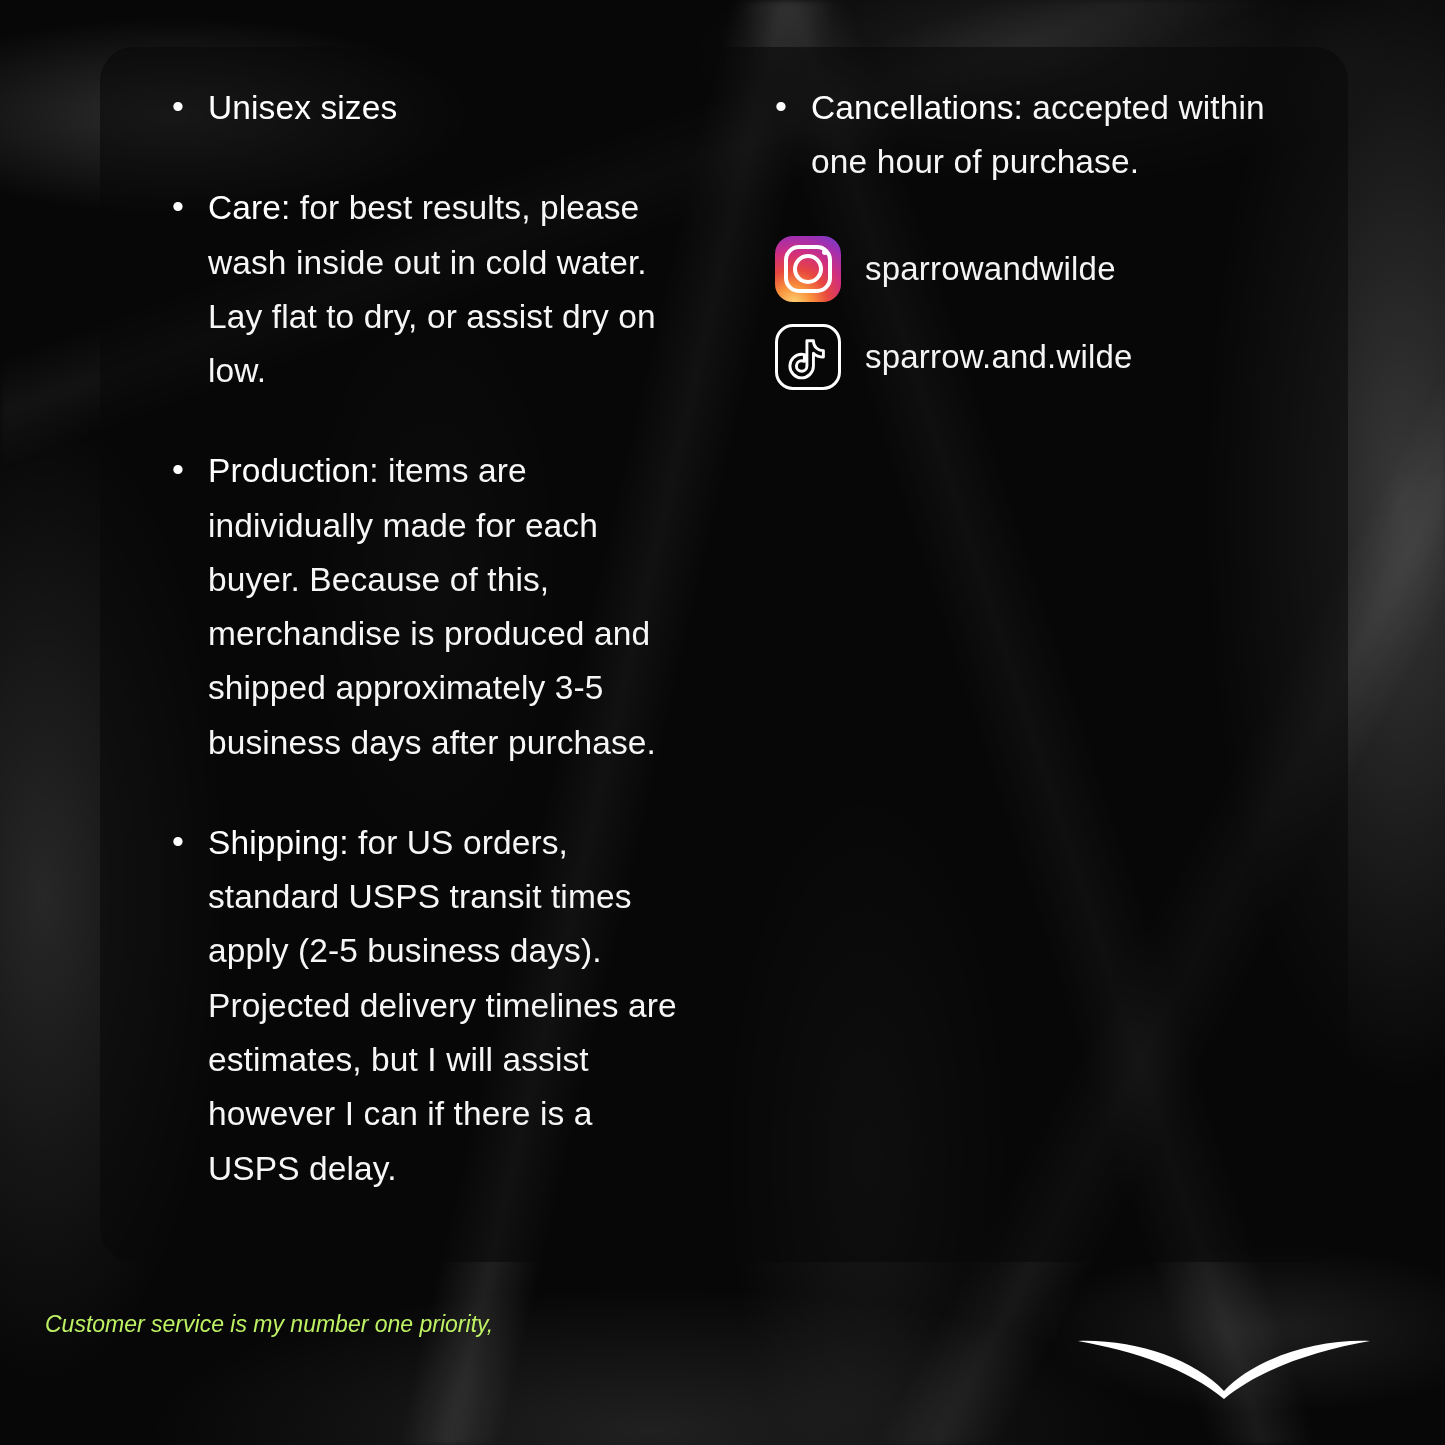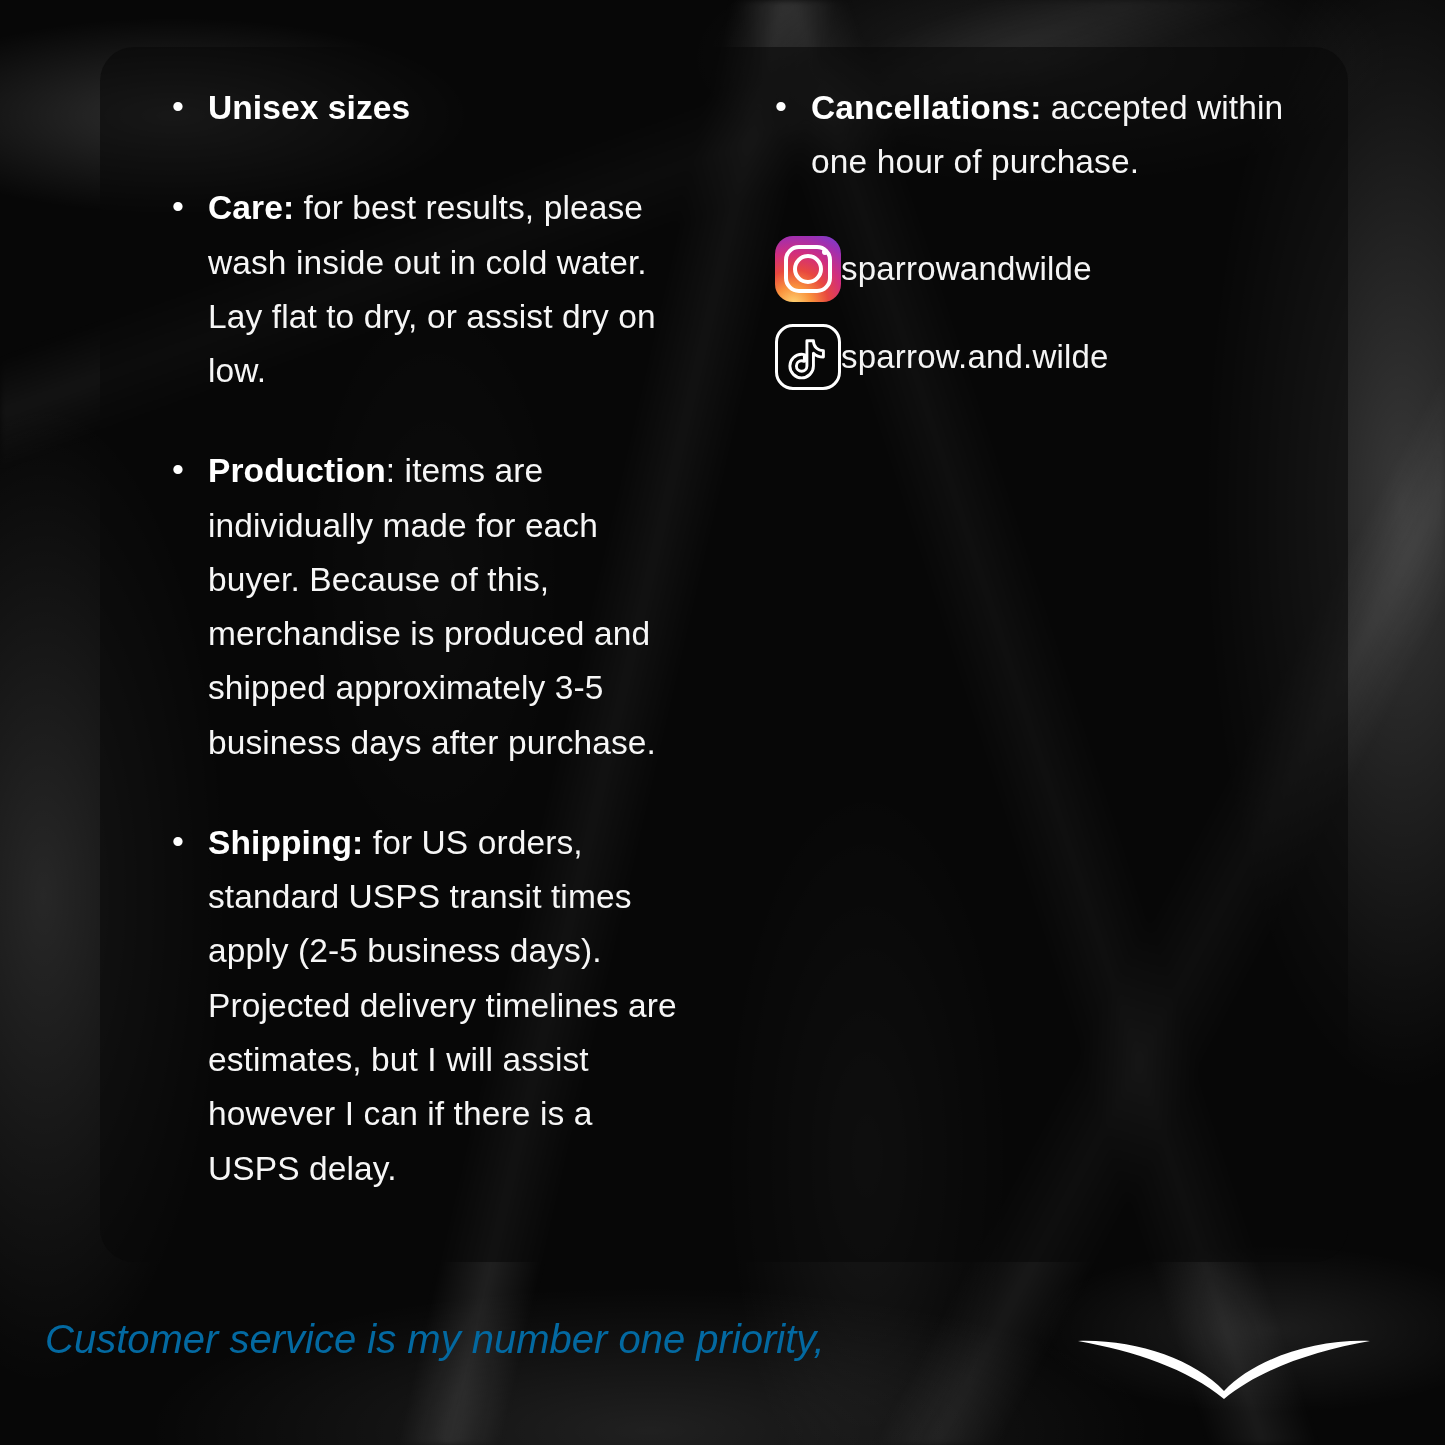--- a/index.html
+++ b/index.html
@@ -80,32 +80,33 @@
   ul.bullets > li::before {
     content: "•";
     position: absolute;
     left: 10px;
     top: -2px;
     font-size: 34px;
     line-height: 1.62;
     color: #ffffff;
   }
   .lead {
-    font-weight: bold;
+    font-weight: normal;
     color: #ffffff;
   }
 
   
   .socials {
     margin-top: 18px;
     padding-left: 10px;
   }
   .social-row {
     display: flex;
     align-items: center;
+    gap: 24px;
     margin-bottom: 22px;
   }
   .social-handle {
     font-size: 33px;
     color: #f4f4f4;
     letter-spacing: 0.2px;
   }
   .ig-icon {
     width: 66px;
     height: 66px;
@@ -148,24 +149,24 @@
     position: relative;
     flex: 0 0 auto;
   }
 
   
   .footer-note {
     position: absolute;
     left: 45px;
     top: 1305px;
     width: 830px;
-    font-size: 40px;
+    font-size: 23px;
     font-style: italic;
     line-height: 1.72;
-    color: #0369a1;
+    color: #bef264;
   }
   .brand {
     position: absolute;
     right: 36px;
     bottom: 34px;
     width: 370px;
     text-align: center;
   }
   .brand-name {
     font-size: 37px;

